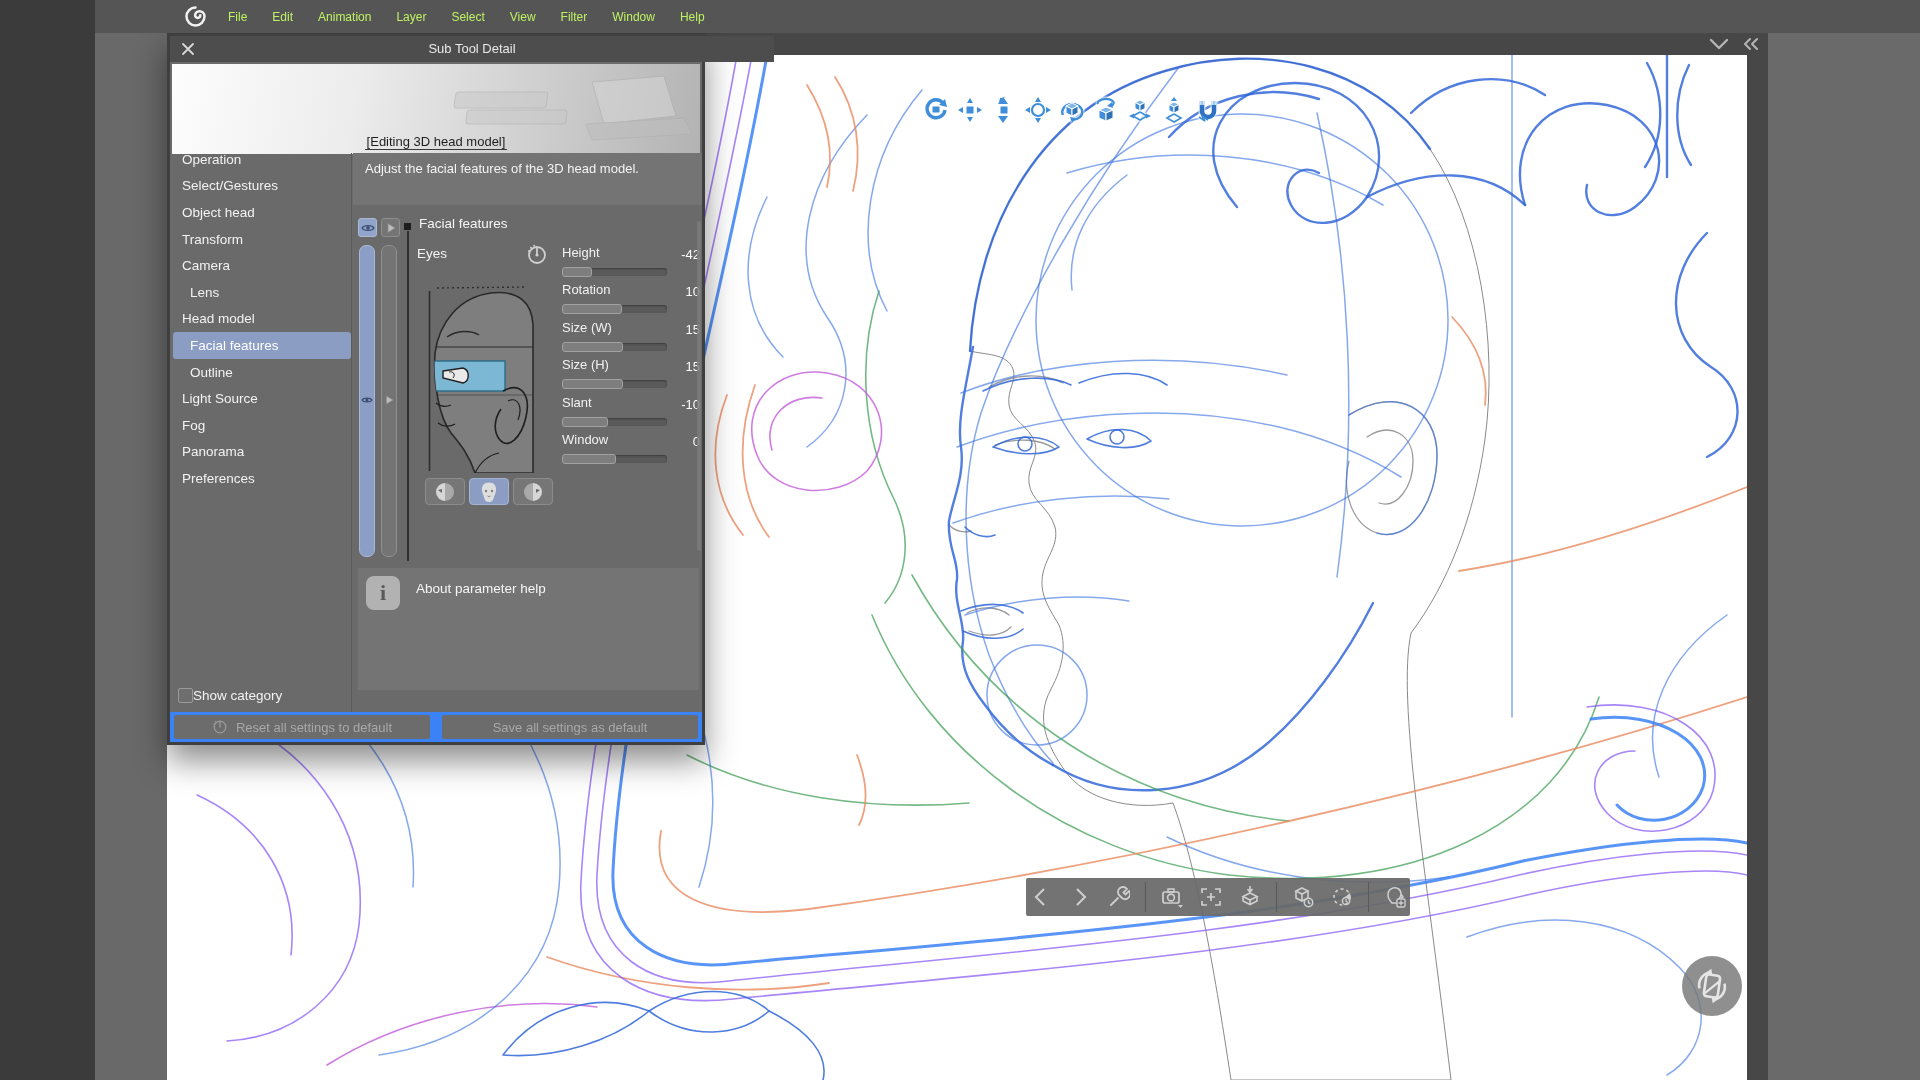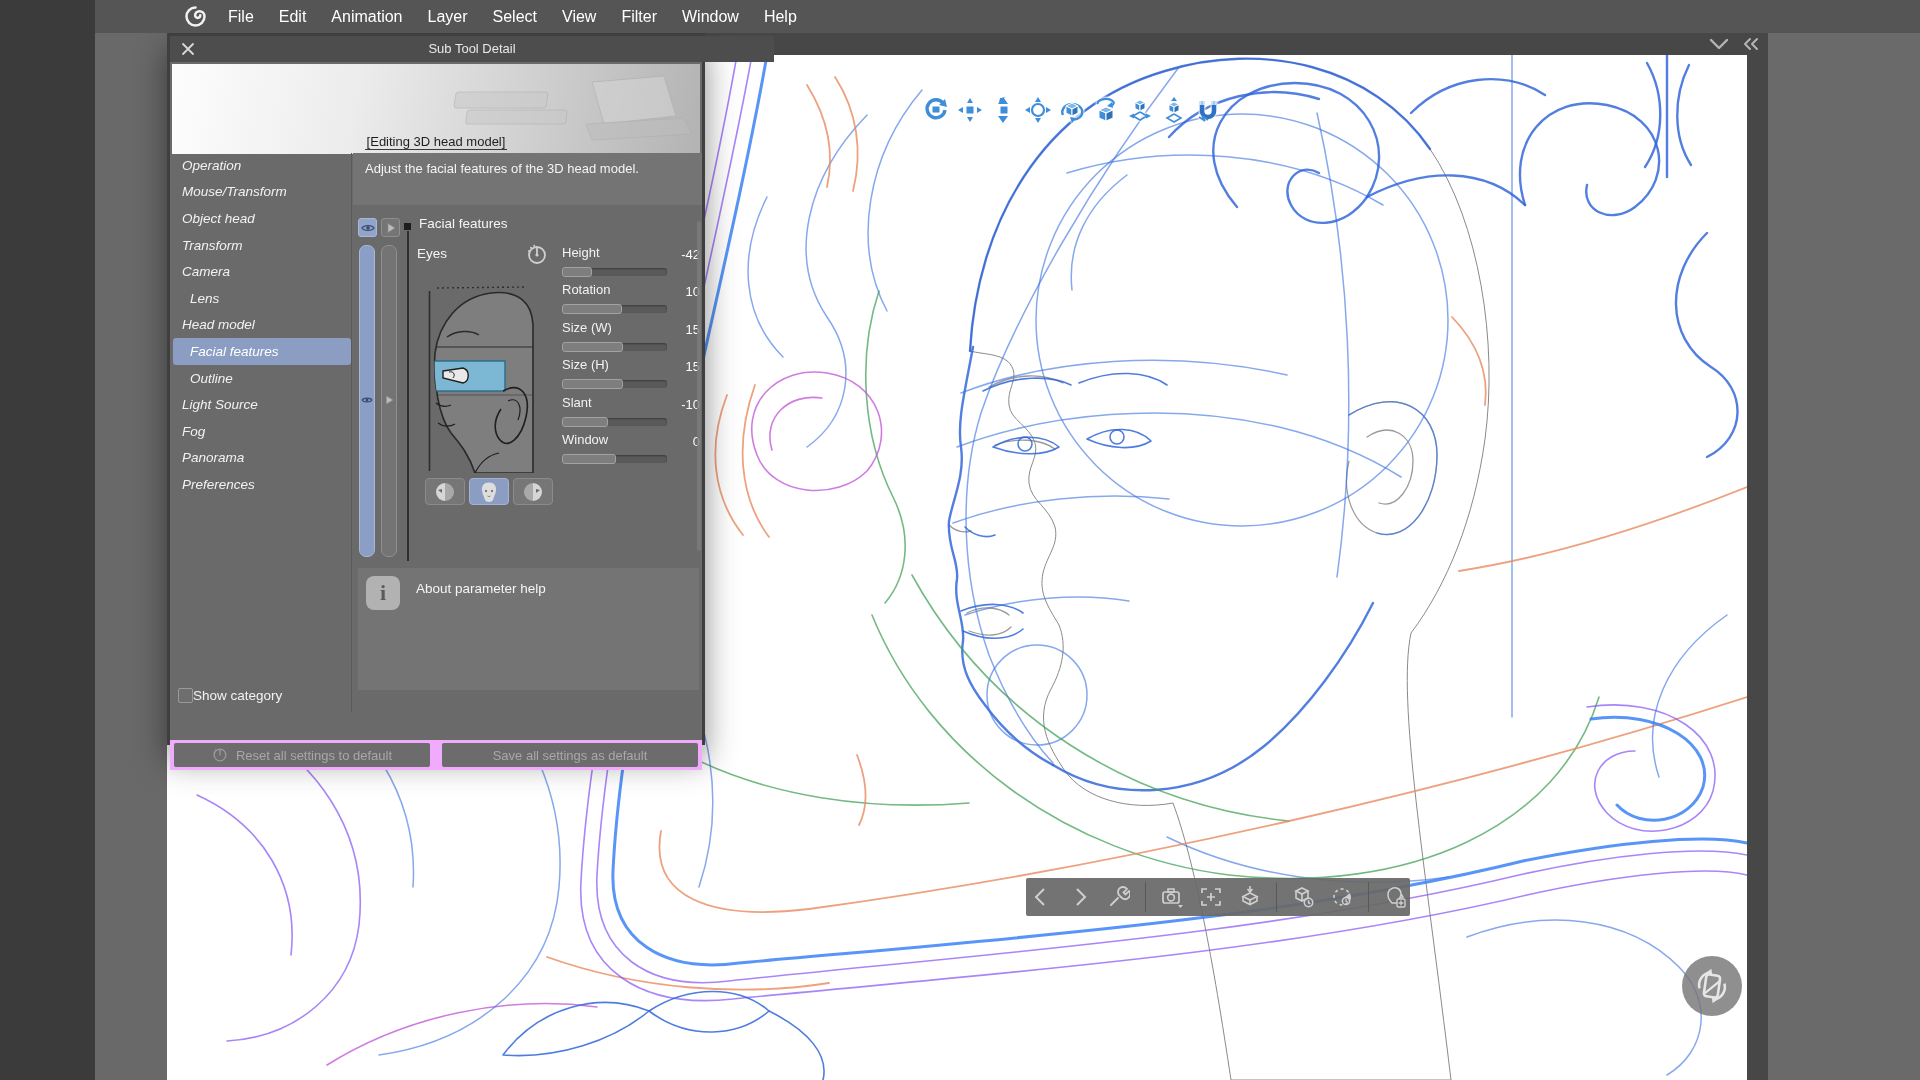--- a/index.html
+++ b/index.html
@@ -3,21 +3,21 @@
 <meta charset="utf-8">
 <style>
   html,body{margin:0;padding:0;background:#2e2e2e;}
   *{box-sizing:border-box;font-family:"Liberation Sans",sans-serif;}
   .stage{position:relative;width:1920px;height:1080px;overflow:hidden;background:#3b3b3b;}
 
   
   .menubar{position:absolute;left:0;top:0;width:1920px;height:33px;background:#555555;display:flex;align-items:center;z-index:40;}
   .menu-logo{position:absolute;left:184px;top:5px;width:23px;height:23px;}
   .menu-items{position:absolute;left:228px;top:0;height:33px;display:flex;align-items:center;gap:25px;}
-  .menu-item{color:#ffffff;font-size:16px;cursor:default;}
+  .menu-item{color:#bef264;font-size:12px;cursor:default;}
   .left-col{position:absolute;left:0;top:0;width:95px;height:1080px;background:#3b3b3b;z-index:50;}
   .gap-strip{position:absolute;left:95px;top:33px;width:72px;height:1047px;background:#696969;z-index:5;}
   .right-dock{position:absolute;left:1768px;top:33px;width:152px;height:1047px;background:#6a6a6a;z-index:5;}
   .canvas-titlebar{position:absolute;left:167px;top:33px;width:1601px;height:22px;background:#474747;z-index:6;}
   .canvas-edge{position:absolute;left:1747px;top:55px;width:21px;height:1025px;background:#474747;z-index:6;}
   .tb-chevrons{position:absolute;right:8px;top:4px;display:flex;gap:12px;align-items:center;}
 
   
   .canvas{position:absolute;left:167px;top:55px;width:1580px;height:1025px;background:#ffffff;z-index:7;}
   .canvas svg{display:block;}
@@ -53,21 +53,21 @@
   .p-header{position:absolute;left:0;top:0;width:604px;height:26px;background:#4d4d4d;}
   .p-title{position:absolute;left:0;right:0;top:5px;text-align:center;color:#e8e8e8;font-size:13px;}
   .p-close{position:absolute;left:10px;top:5px;width:16px;height:16px;cursor:pointer;}
   .p-preview{position:absolute;left:2px;top:28px;width:528px;height:90px;
     background:linear-gradient(100deg,#fdfdfd 0%,#ececec 35%,#d2d2d2 65%,#b3b3b3 100%);overflow:hidden;}
   .p-caption{position:absolute;left:0;right:0;bottom:5px;text-align:center;color:#1f1f1f;font-size:13px;}
   .p-caption span{border-bottom:1px solid #3a3a3a;padding:0 2px;}
   .p-desc{position:absolute;left:183px;top:117px;width:349px;height:52px;background:#747474;
     color:#f4f4f4;font-size:13px;line-height:1.35;padding:7px 12px;}
   .p-divider{position:absolute;left:181px;top:117px;width:1px;height:559px;background:#5b5b5b;}
-  .side-list{position:absolute;left:3px;top:116px;width:178px;font-style:italic;}
+  .side-list{position:absolute;left:3px;top:110px;width:178px;}
   .side-item{height:26.6px;display:flex;align-items:center;padding-left:9px;color:#f2f2f2;font-size:13.5px;
     border-radius:3px;cursor:pointer;}
   .side-item.indent{padding-left:17px;}
   .side-item.selected{background:#8c9dc4;color:#ffffff;}
   .mini-btn{position:absolute;width:19px;height:19px;border-radius:3px;display:flex;align-items:center;
     justify-content:center;cursor:pointer;}
   .eye-btn{left:188px;top:182px;background:#91a4c9;border:1px solid #aab8d6;}
   .play-btn{left:211px;top:182px;background:#757575;border:1px solid #8e8e8e;}
   .vbar{position:absolute;top:209px;width:16px;height:312px;border-radius:7px;}
   .vbar.blue{left:189px;background:#8b9fc6;border:1px solid #a9b6d4;}
@@ -92,22 +92,22 @@
   .hbtn.sel{background:#8c9dc4;border-color:#a5b3d2;}
   .help-box{position:absolute;left:188px;top:532px;width:341px;height:122px;background:#747474;}
   .help-icon{position:absolute;left:8px;top:8px;width:34px;height:34px;background:#b2b2b2;border-radius:8px;
     color:#5a5a5a;font-weight:bold;font-size:22px;display:flex;align-items:center;justify-content:center;
     font-family:"Liberation Serif",serif;}
   .help-title{position:absolute;left:58px;top:13px;color:#f5f5f5;font-size:13.5px;}
   .help-body{position:absolute;left:10px;top:40px;width:322px;color:#f0f0f0;font-size:12.8px;line-height:1.5;}
   .showcat{position:absolute;left:8px;top:652px;display:flex;align-items:center;}
   .checkbox{width:15px;height:15px;background:#6e6e6e;border:1.5px solid #9a9a9a;border-radius:2px;cursor:pointer;}
   .showcat span{color:#f2f2f2;font-size:13.5px;}
-  .foot-bar{position:absolute;left:0;top:676px;width:532px;height:30px;background:#f0abfc;display:flex;
-    align-items:center;padding:0 4px;gap:12px;margin-top:28px;}
+  .foot-bar{position:absolute;left:0;top:676px;width:532px;height:30px;background:#3b82f6;display:flex;
+    align-items:center;padding:0 4px;gap:12px;}
   .fbtn{flex:1;height:24px;background:#6c6c6c;color:#a8a8a8;font-size:13px;display:flex;align-items:center;
     justify-content:center;gap:8px;cursor:pointer;border-radius:2px;}
 </style>
 </head>
 <body>
 
 <div class="stage">
 
   <div class="menubar">
     <svg class="menu-logo" viewBox="0 0 24 24">
@@ -455,21 +455,21 @@
         </g>
       </svg>
       <div class="p-caption"><span>[Editing 3D head model]</span></div>
     </div>
 
     <div class="p-desc">Adjust the facial features of the 3D head model.</div>
     <div class="p-divider"></div>
 
     <div class="side-list" id="side-list">
         <div class="side-item">Operation</div>
-        <div class="side-item">Mouse/Transform</div>
+        <div class="side-item">Select/Gestures</div>
         <div class="side-item">Object head</div>
         <div class="side-item">Transform</div>
         <div class="side-item">Camera</div>
         <div class="side-item indent">Lens</div>
         <div class="side-item">Head model</div>
         <div class="side-item indent selected">Facial features</div>
         <div class="side-item indent">Outline</div>
         <div class="side-item">Light Source</div>
         <div class="side-item">Fog</div>
         <div class="side-item">Panorama</div>

